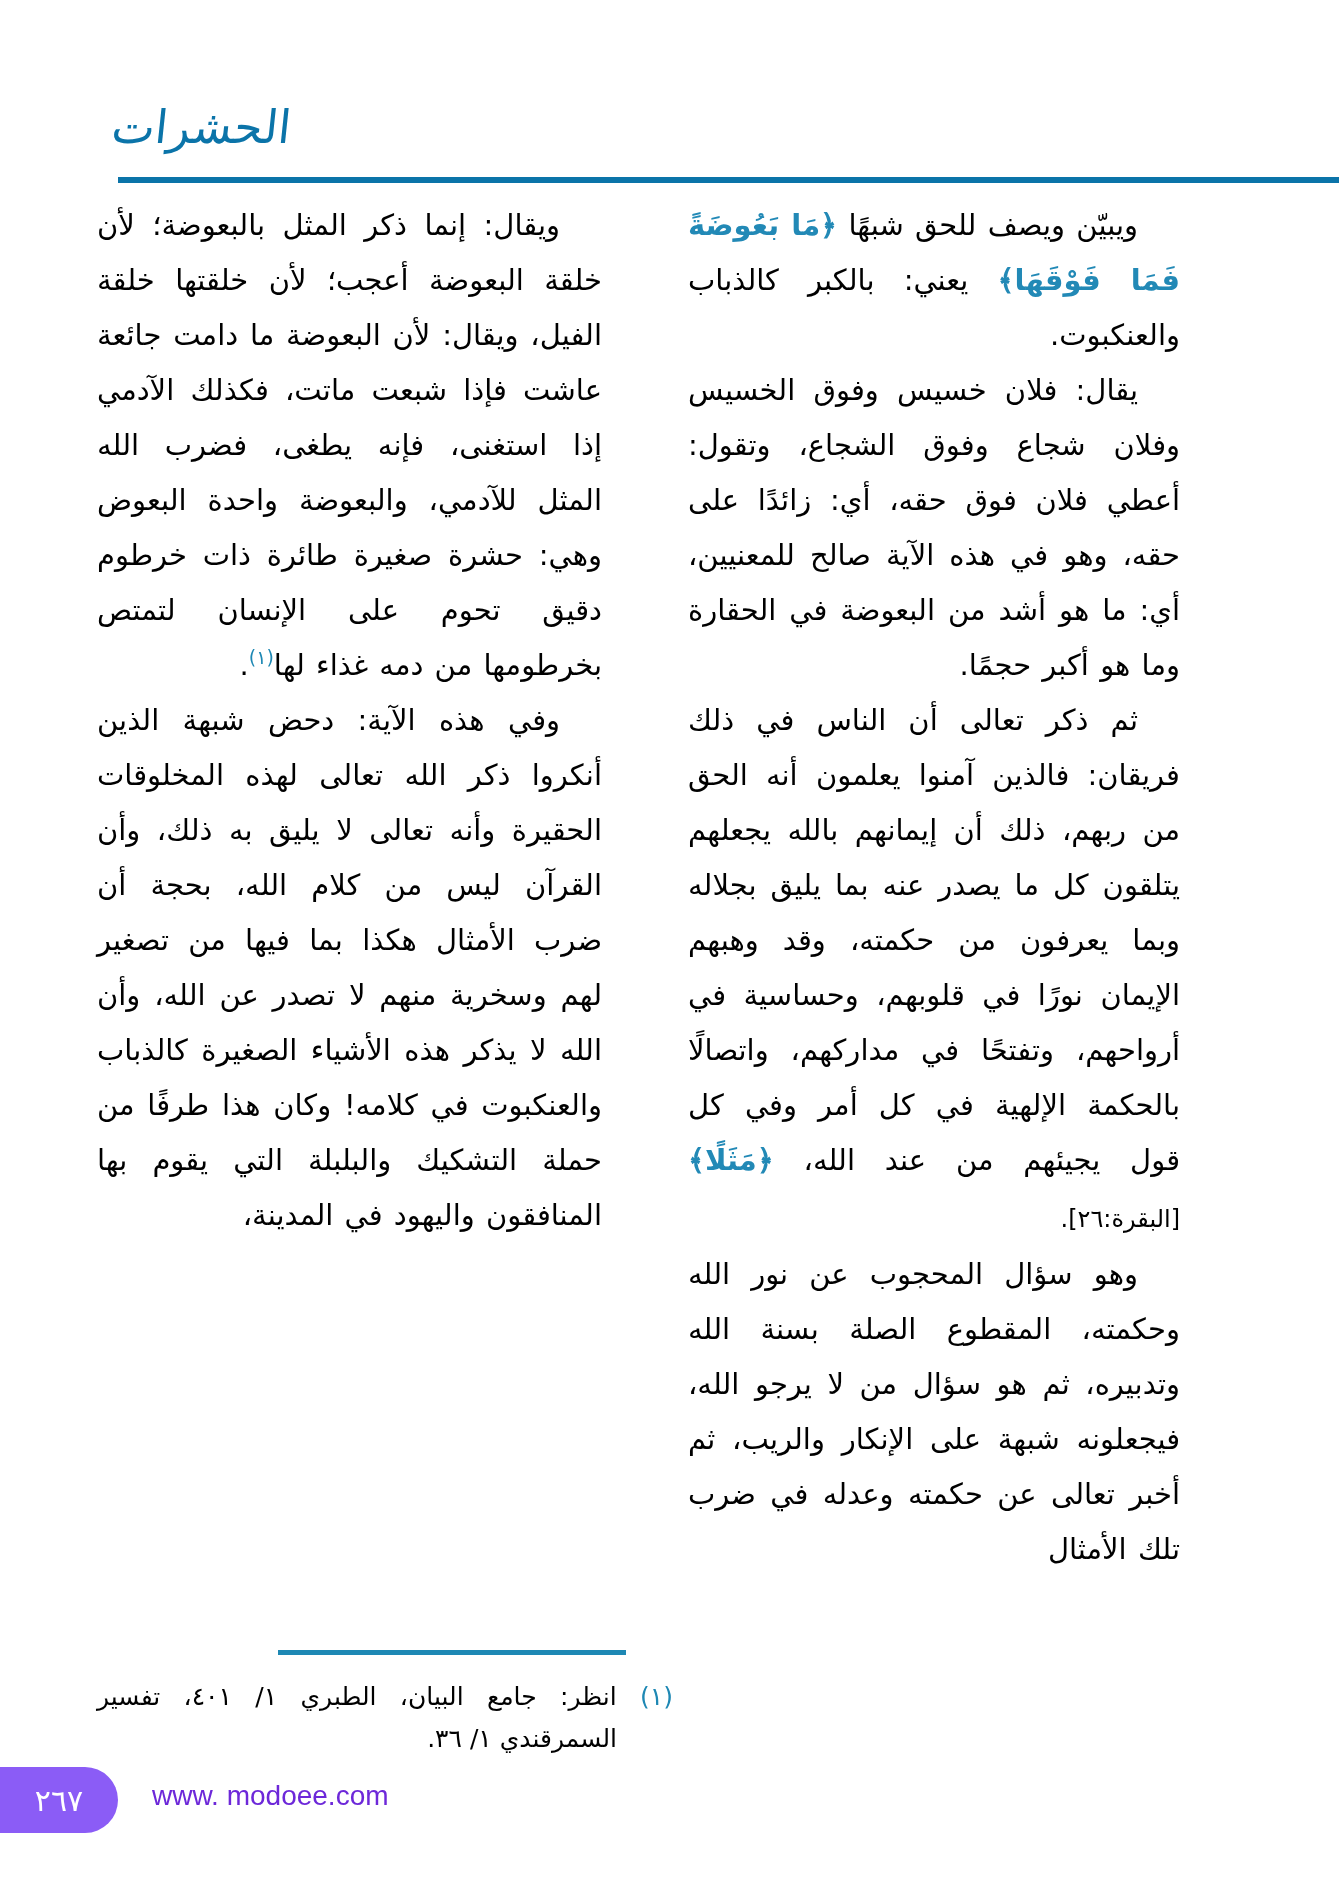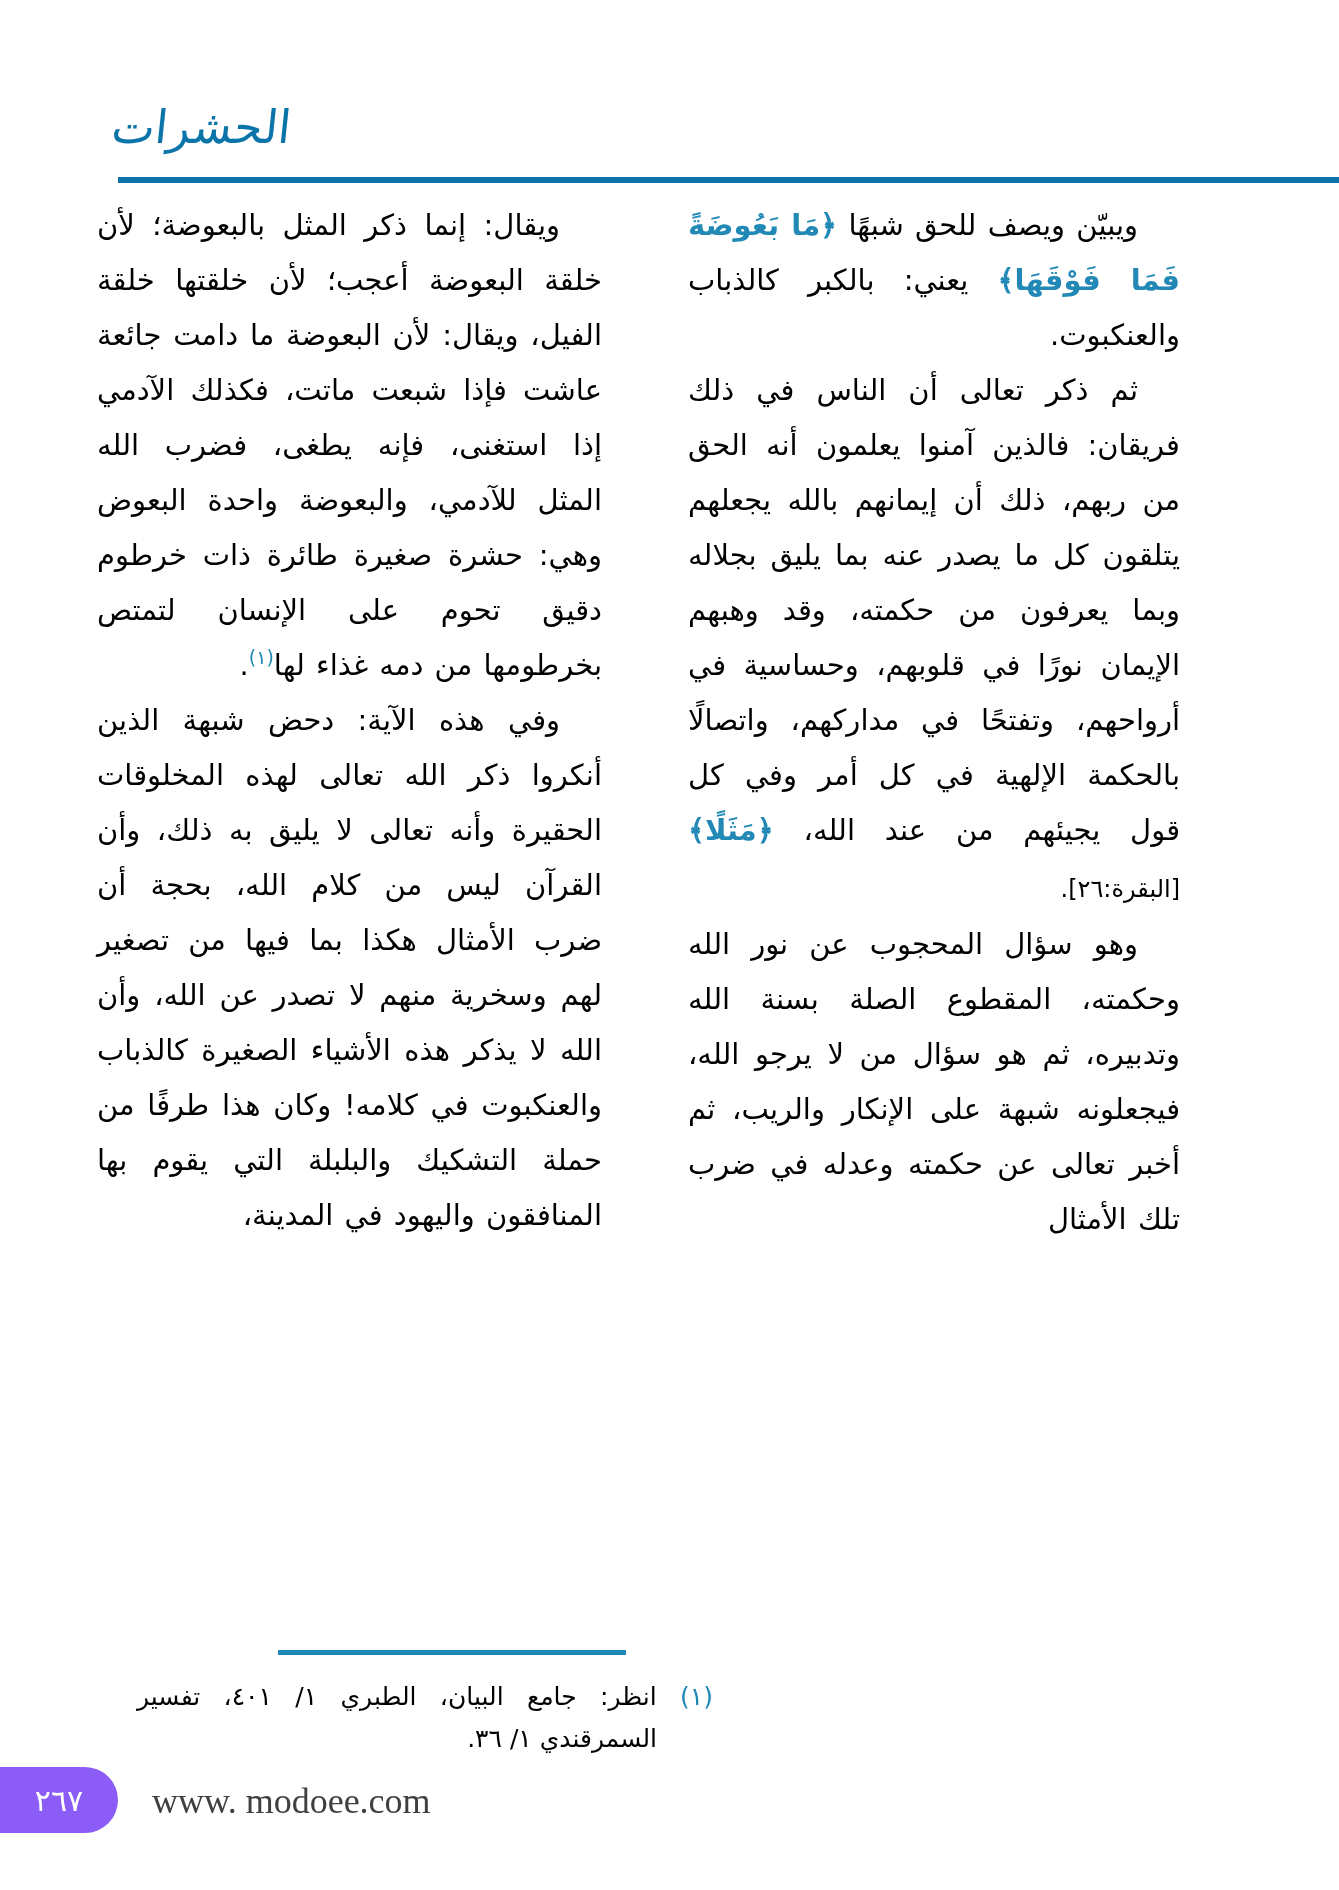--- a/index.html
+++ b/index.html
@@ -43,49 +43,50 @@
   }
   
   .footnote-rule{
     position:absolute;left:278px;top:1650px;width:348px;height:5px;
     background:#1e88b4;
   }
   .footnote{
     position:absolute;left:97px;top:1676px;width:520px;
     font-size:25px;line-height:42px;
     text-align:justify;
-    padding-right:56px;text-indent:-56px;margin-left:40px;
+    padding-right:56px;text-indent:-56px;
   }
   .fnmark{color:#1e88b4;}
   
   .footer-pill{
     position:absolute;left:0;top:1767px;width:118px;height:66px;
     background:#8b5cf6;
     border-radius:0 36px 36px 0;
     display:flex;align-items:center;justify-content:center;
     color:#ffffff;font-size:30px;
   }
   .footer-url{
     position:absolute;left:152px;top:1780px;
     direction:ltr;
-    color:#404040;font-size:36px;
-    font-family:Liberation Serif, serif;
+    color:#6d28d9;font-size:28px;
+    font-family:Liberation Sans, sans-serif;
   }
 </style>
 </head>
 <body>
 
 <div class="page">
 
   <div class="logo">الحشرات</div>
 
   <div class="header-rule"></div>
 
   <div class="col col-right">
     <p class="para indent"><span>ويبيّن ويصف للحق شبهًا </span><span class="q">﴿مَا بَعُوضَةً فَمَا فَوْقَهَا﴾</span><span> يعني: بالكبر كالذباب والعنكبوت.</span></p>
+    <p class="para indent"><span>يقال: فلان خسيس وفوق الخسيس وفلان شجاع وفوق الشجاع، وتقول: أعطي فلان فوق حقه، أي: زائدًا على حقه، وهو في هذه الآية صالح للمعنيين، أي: ما هو أشد من البعوضة في الحقارة وما هو أكبر حجمًا.</span></p>
     <p class="para indent"><span>ثم ذكر تعالى أن الناس في ذلك فريقان: فالذين آمنوا يعلمون أنه الحق من ربهم، ذلك أن إيمانهم بالله يجعلهم يتلقون كل ما يصدر عنه بما يليق بجلاله وبما يعرفون من حكمته، وقد وهبهم الإيمان نورًا في قلوبهم، وحساسية في أرواحهم، وتفتحًا في مداركهم، واتصالًا بالحكمة الإلهية في كل أمر وفي كل قول يجيئهم من عند الله، </span><span class="q">﴿مَثَلًا﴾</span><span class="ref"> [البقرة:٢٦].</span></p>
     <p class="para indent"><span>وهو سؤال المحجوب عن نور الله وحكمته، المقطوع الصلة بسنة الله وتدبيره، ثم هو سؤال من لا يرجو الله، فيجعلونه شبهة على الإنكار والريب، ثم أخبر تعالى عن حكمته وعدله في ضرب تلك الأمثال</span></p>
   </div>
 
   <div class="col col-left">
     <p class="para indent"><span>ويقال: إنما ذكر المثل بالبعوضة؛ لأن خلقة البعوضة أعجب؛ لأن خلقتها خلقة الفيل، ويقال: لأن البعوضة ما دامت جائعة عاشت فإذا شبعت ماتت، فكذلك الآدمي إذا استغنى، فإنه يطغى، فضرب الله المثل للآدمي، والبعوضة واحدة البعوض وهي: حشرة صغيرة طائرة ذات خرطوم دقيق تحوم على الإنسان لتمتص بخرطومها من دمه غذاء لها</span><span class="fnref">(١)</span><span>.</span></p>
     <p class="para indent"><span>وفي هذه الآية: دحض شبهة الذين أنكروا ذكر الله تعالى لهذه المخلوقات الحقيرة وأنه تعالى لا يليق به ذلك، وأن القرآن ليس من كلام الله، بحجة أن ضرب الأمثال هكذا بما فيها من تصغير لهم وسخرية منهم لا تصدر عن الله، وأن الله لا يذكر هذه الأشياء الصغيرة كالذباب والعنكبوت في كلامه! وكان هذا طرفًا من حملة التشكيك والبلبلة التي يقوم بها المنافقون واليهود في المدينة،</span></p>
   </div>
 
   <div class="footnote-rule"></div>

